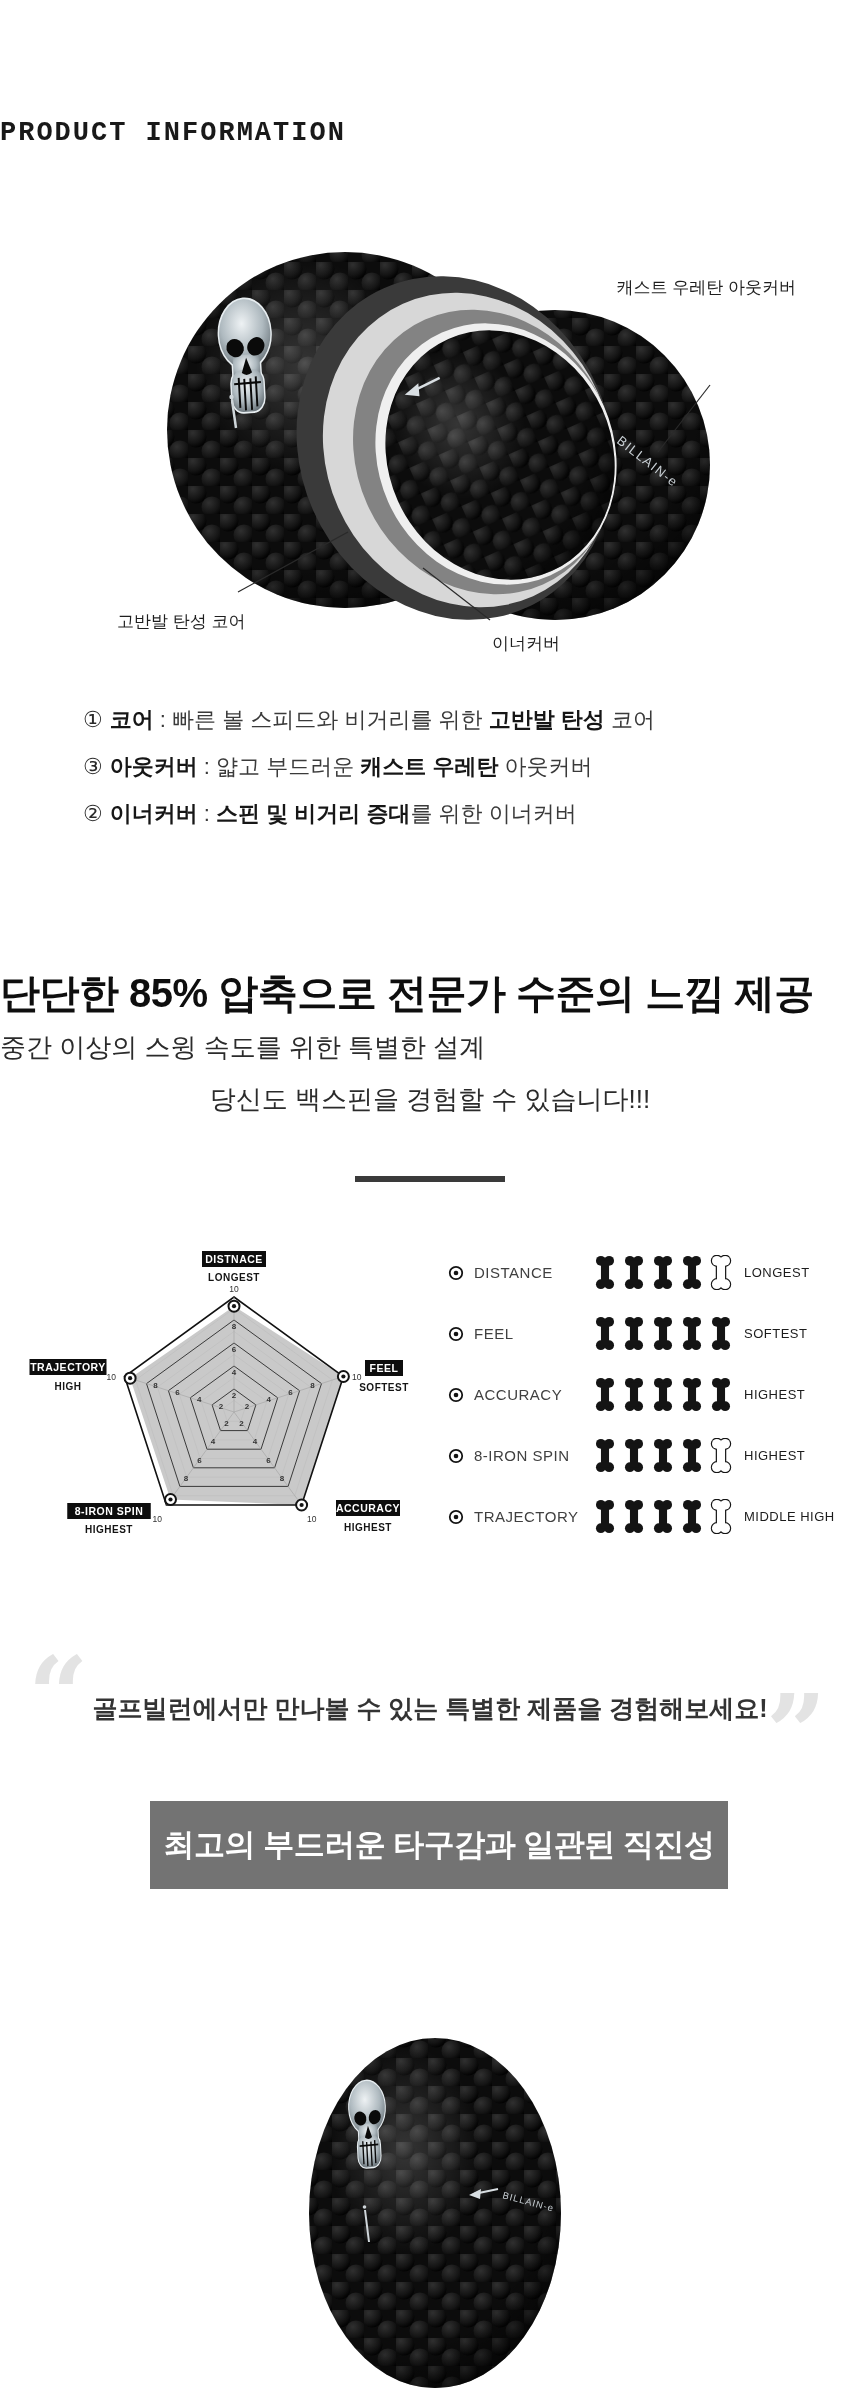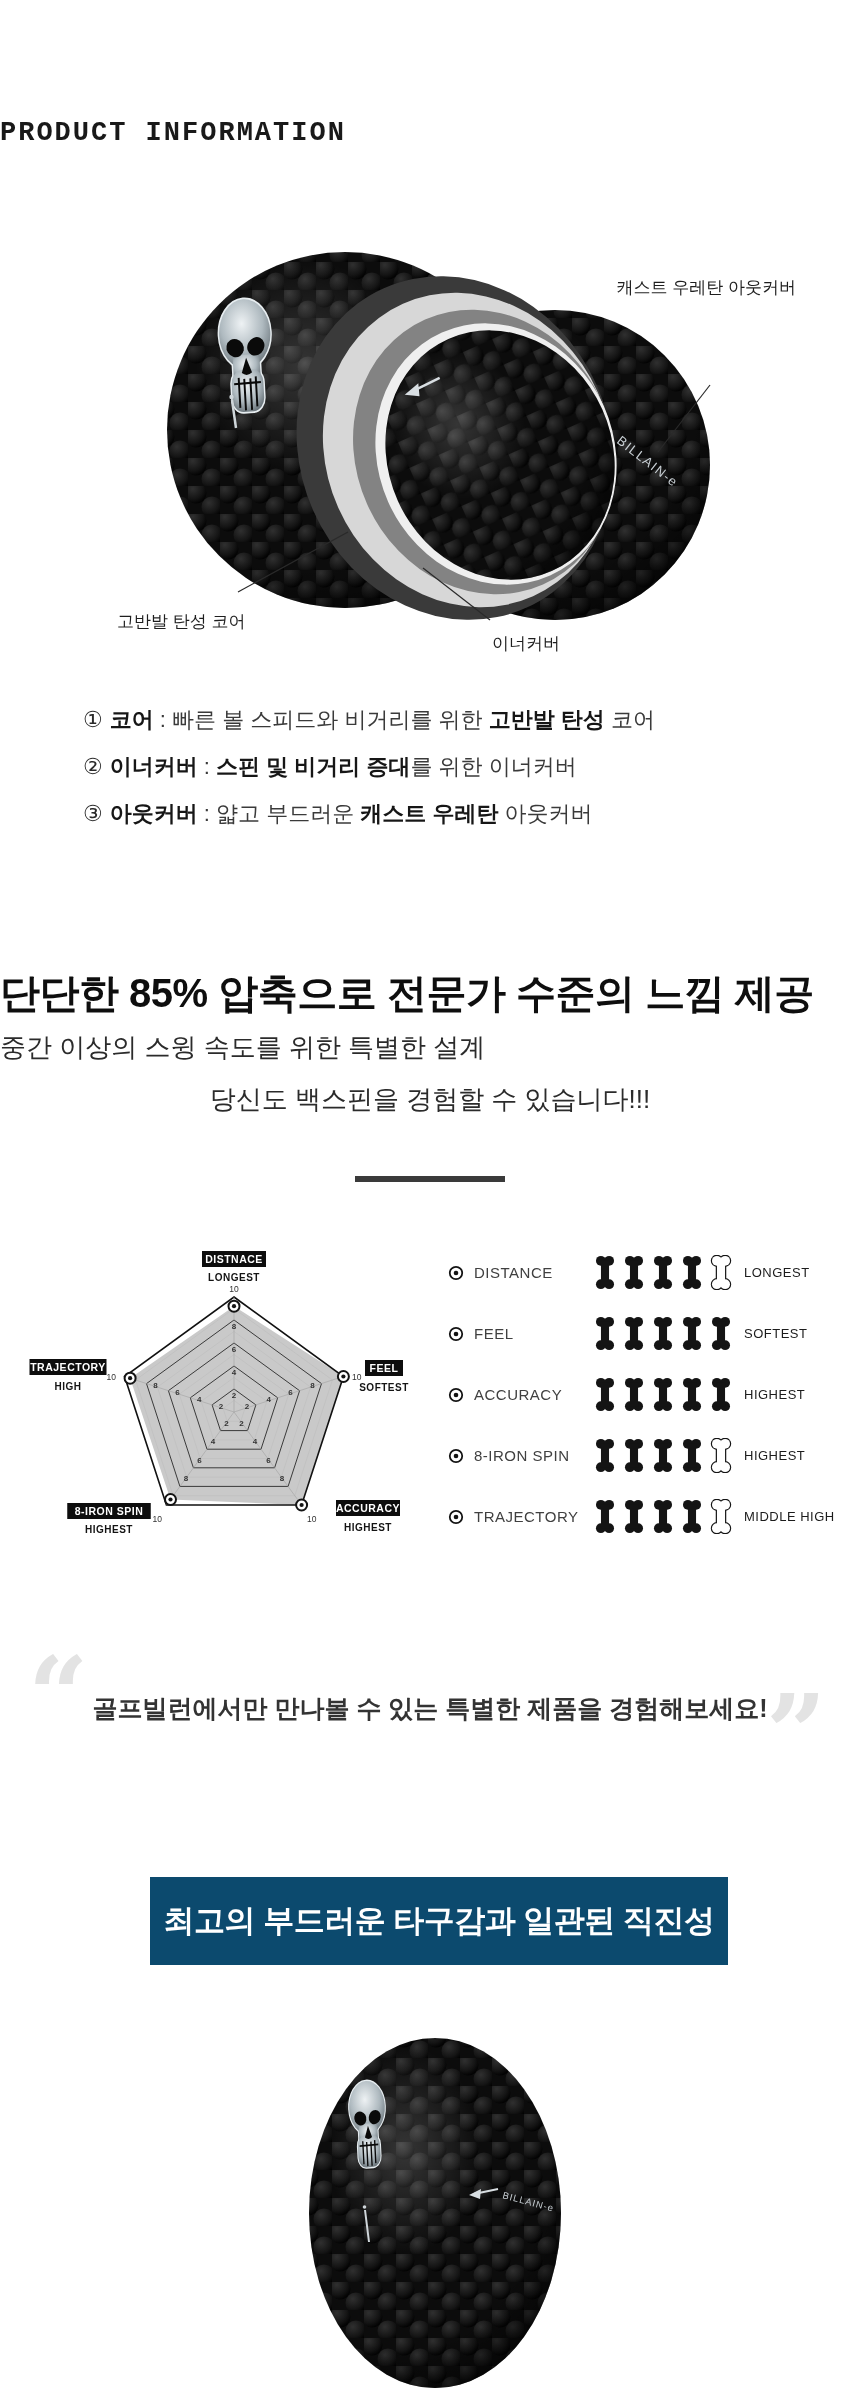--- a/index.html
+++ b/index.html
@@ -43,21 +43,21 @@
   .bones{display:flex;gap:3px;width:142px;flex:0 0 auto;}
   .bone-icon{width:26px;height:35px;}
   .rating-value{font-size:13px;letter-spacing:0.5px;color:#1c1c1c;margin-left:10px;white-space:nowrap;}
 
   .quote-text{position:absolute;top:1692px;left:0;width:100%;text-align:center;font-size:25px;color:#333;font-weight:bold;}
   .qmark{position:absolute;font-family:"DejaVu Serif",serif;font-weight:bold;font-size:105px;
     color:#e3e3e3;line-height:0.9;}
   .qmark-open{left:28px;top:1648px;}
   .qmark-close{left:766px;top:1686px;}
 
-  .banner{position:absolute;left:150px;top:1877px;width:578px;height:88px;background:#0c4a6e;
+  .banner{position:absolute;left:150px;top:1801px;width:578px;height:88px;background:#737373;
     color:#ffffff;font-size:31px;font-weight:bold;text-align:center;line-height:88px;letter-spacing:-0.5px;}
 
   .ball-photo{position:absolute;left:300px;top:2030px;width:270px;height:370px;}
   .hidden-defs{position:absolute;width:0;height:0;overflow:hidden;}
 </style>
 </head>
 <body>
 
 <div class="page">
 
@@ -147,22 +147,22 @@
       <line x1="363" y1="418" x2="430" y2="470"></line>
     </g>
   </svg>
 
   <div class="callout callout-outer">캐스트 우레탄 아웃커버</div>
   <div class="callout callout-core">고반발 탄성 코어</div>
   <div class="callout callout-inner">이너커버</div>
 
   <div class="features" id="features">
       <div class="feature-line"><span class="fnum">①</span><b>코어</b><span> : 빠른 볼 스피드와 비거리를 위한 </span><b>고반발 탄성</b><span> 코어</span></div>
+      <div class="feature-line"><span class="fnum">③</span><b>아웃커버</b><span> : 얇고 부드러운 </span><b>캐스트 우레탄</b><span> 아웃커버</span></div>
       <div class="feature-line"><span class="fnum">②</span><b>이너커버</b><span> : </span><b>스핀 및 비거리 증대</b><span>를 위한 이너커버</span></div>
-      <div class="feature-line"><span class="fnum">③</span><b>아웃커버</b><span> : 얇고 부드러운 </span><b>캐스트 우레탄</b><span> 아웃커버</span></div>
     </div>
 
   <div class="headline-title">단단한 85% 압축으로 전문가 수준의 느낌 제공</div>
   <div class="headline-sub1">중간 이상의 스윙 속도를 위한 특별한 설계</div>
   <div class="headline-sub2">당신도 백스핀을 경험할 수 있습니다!!!</div>
   <div class="divider"></div>
 
   <svg class="radar-svg" id="radar" viewBox="0 0 430 305">
       <polygon points="224.0,57.0 333.4,136.5 291.6,265.0 156.4,265.0 114.6,136.5" fill="#ffffff"></polygon>
       <polygon points="224.0,66.2 333.4,136.5 291.6,265.0 160.5,259.5 120.1,138.2" fill="#c9c9c9"></polygon>

